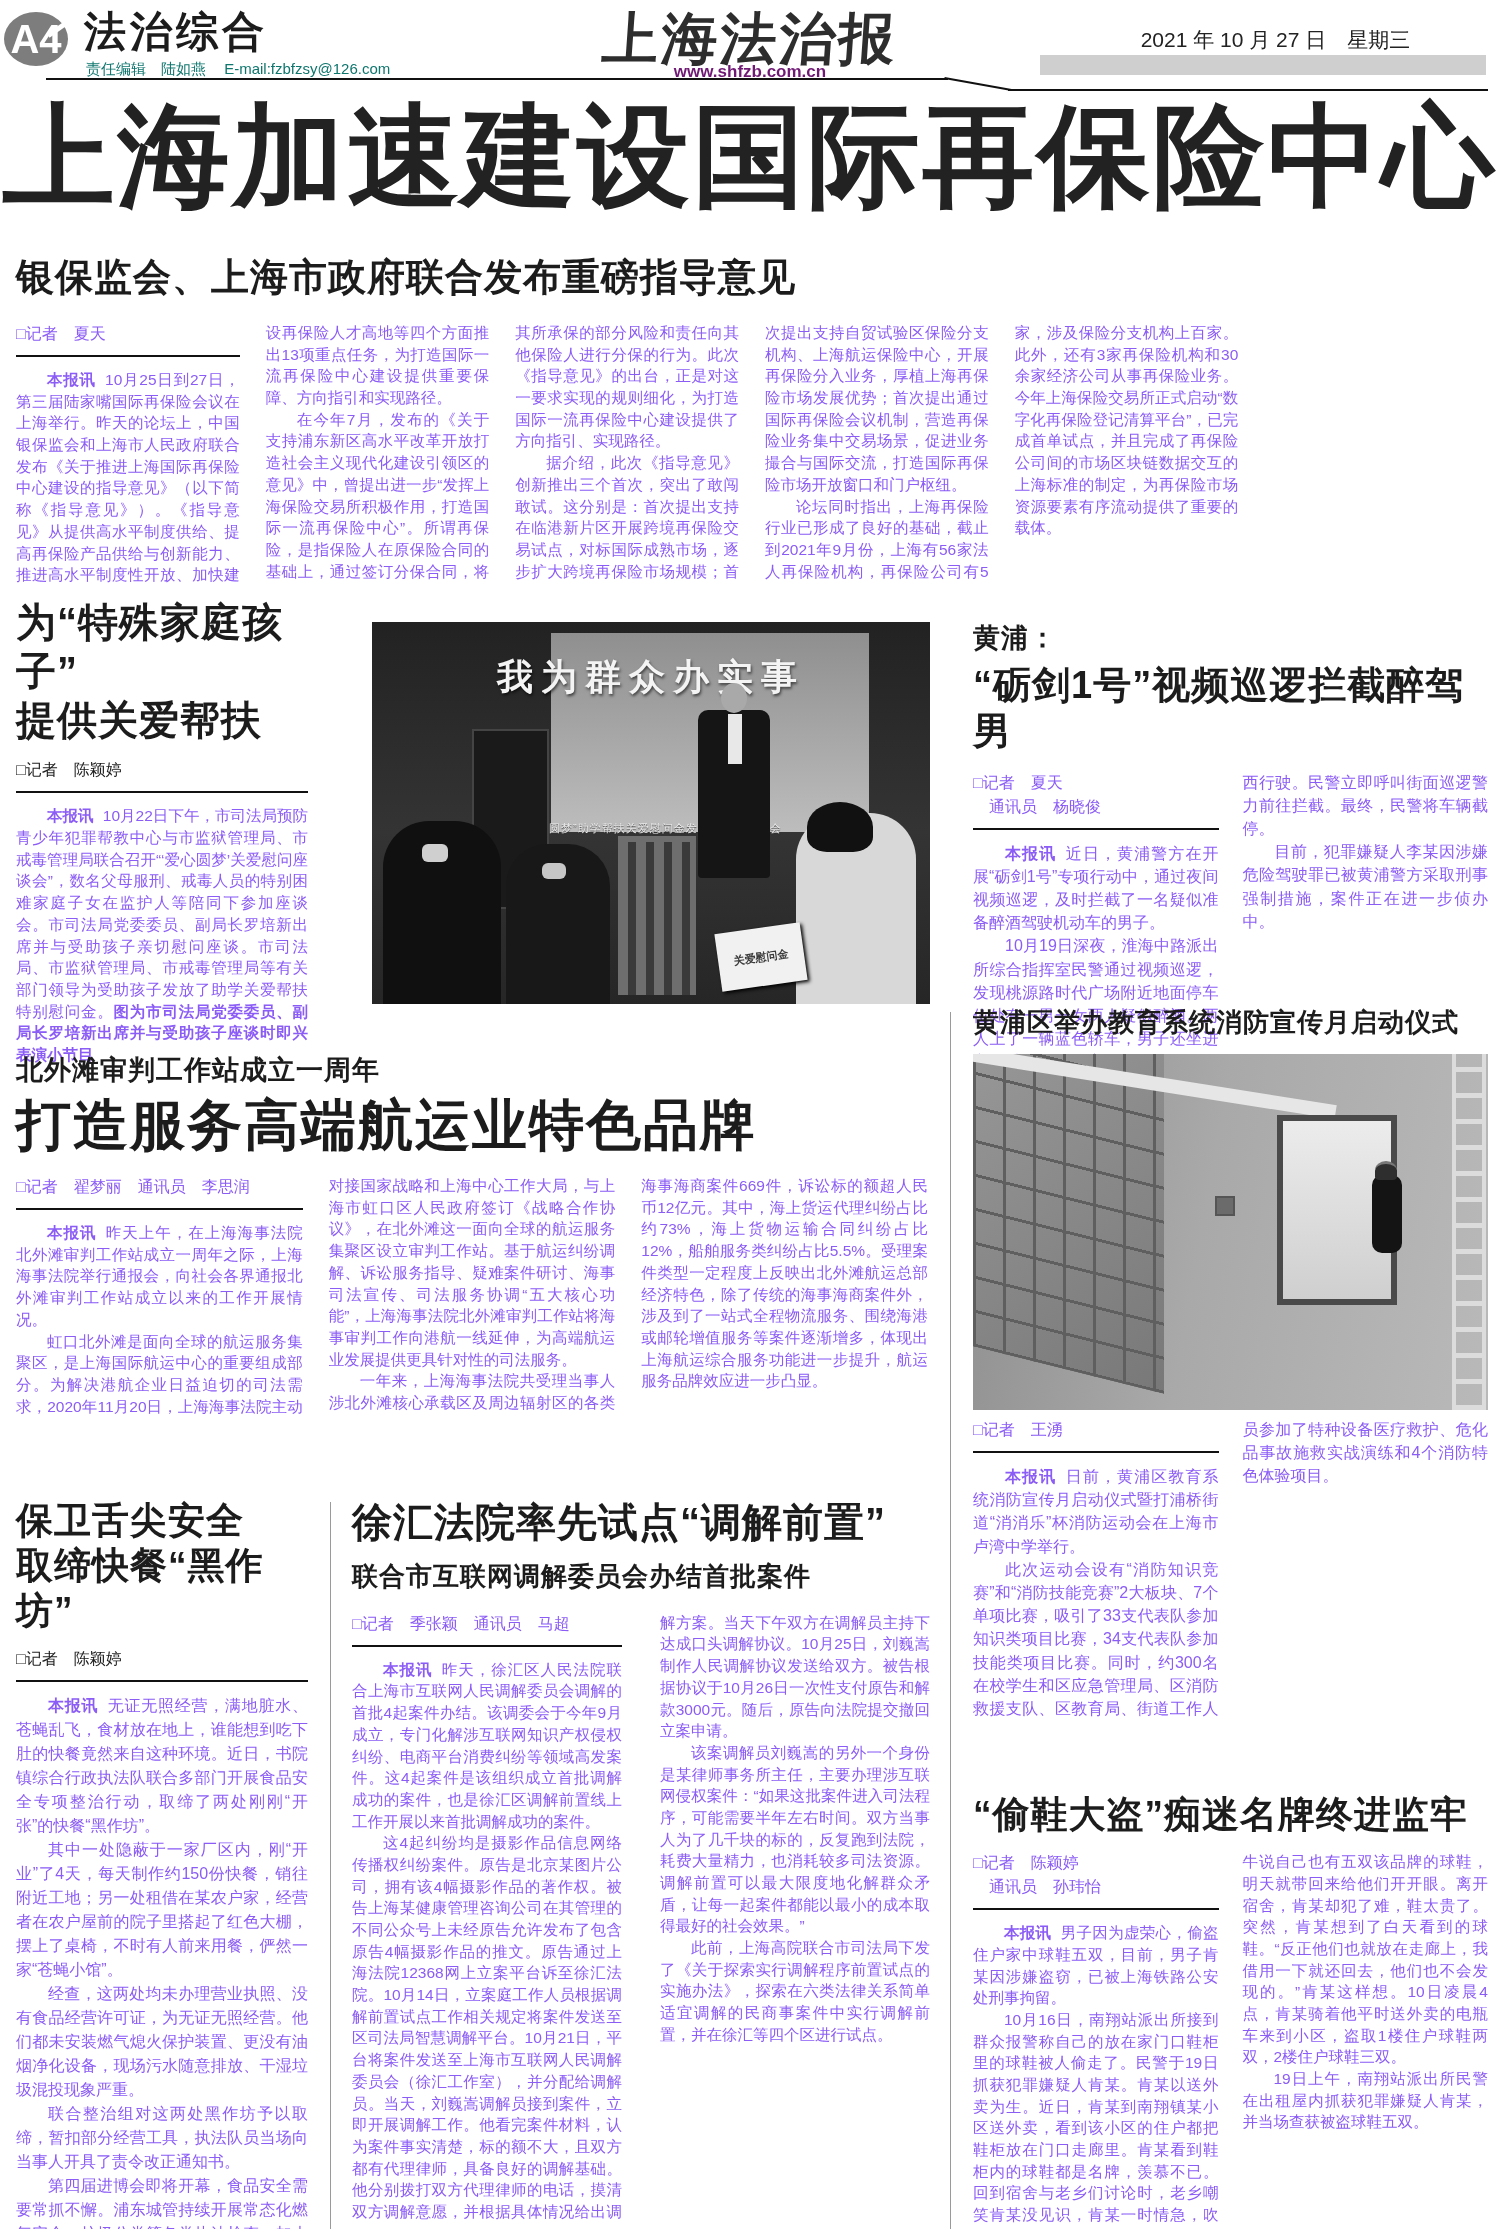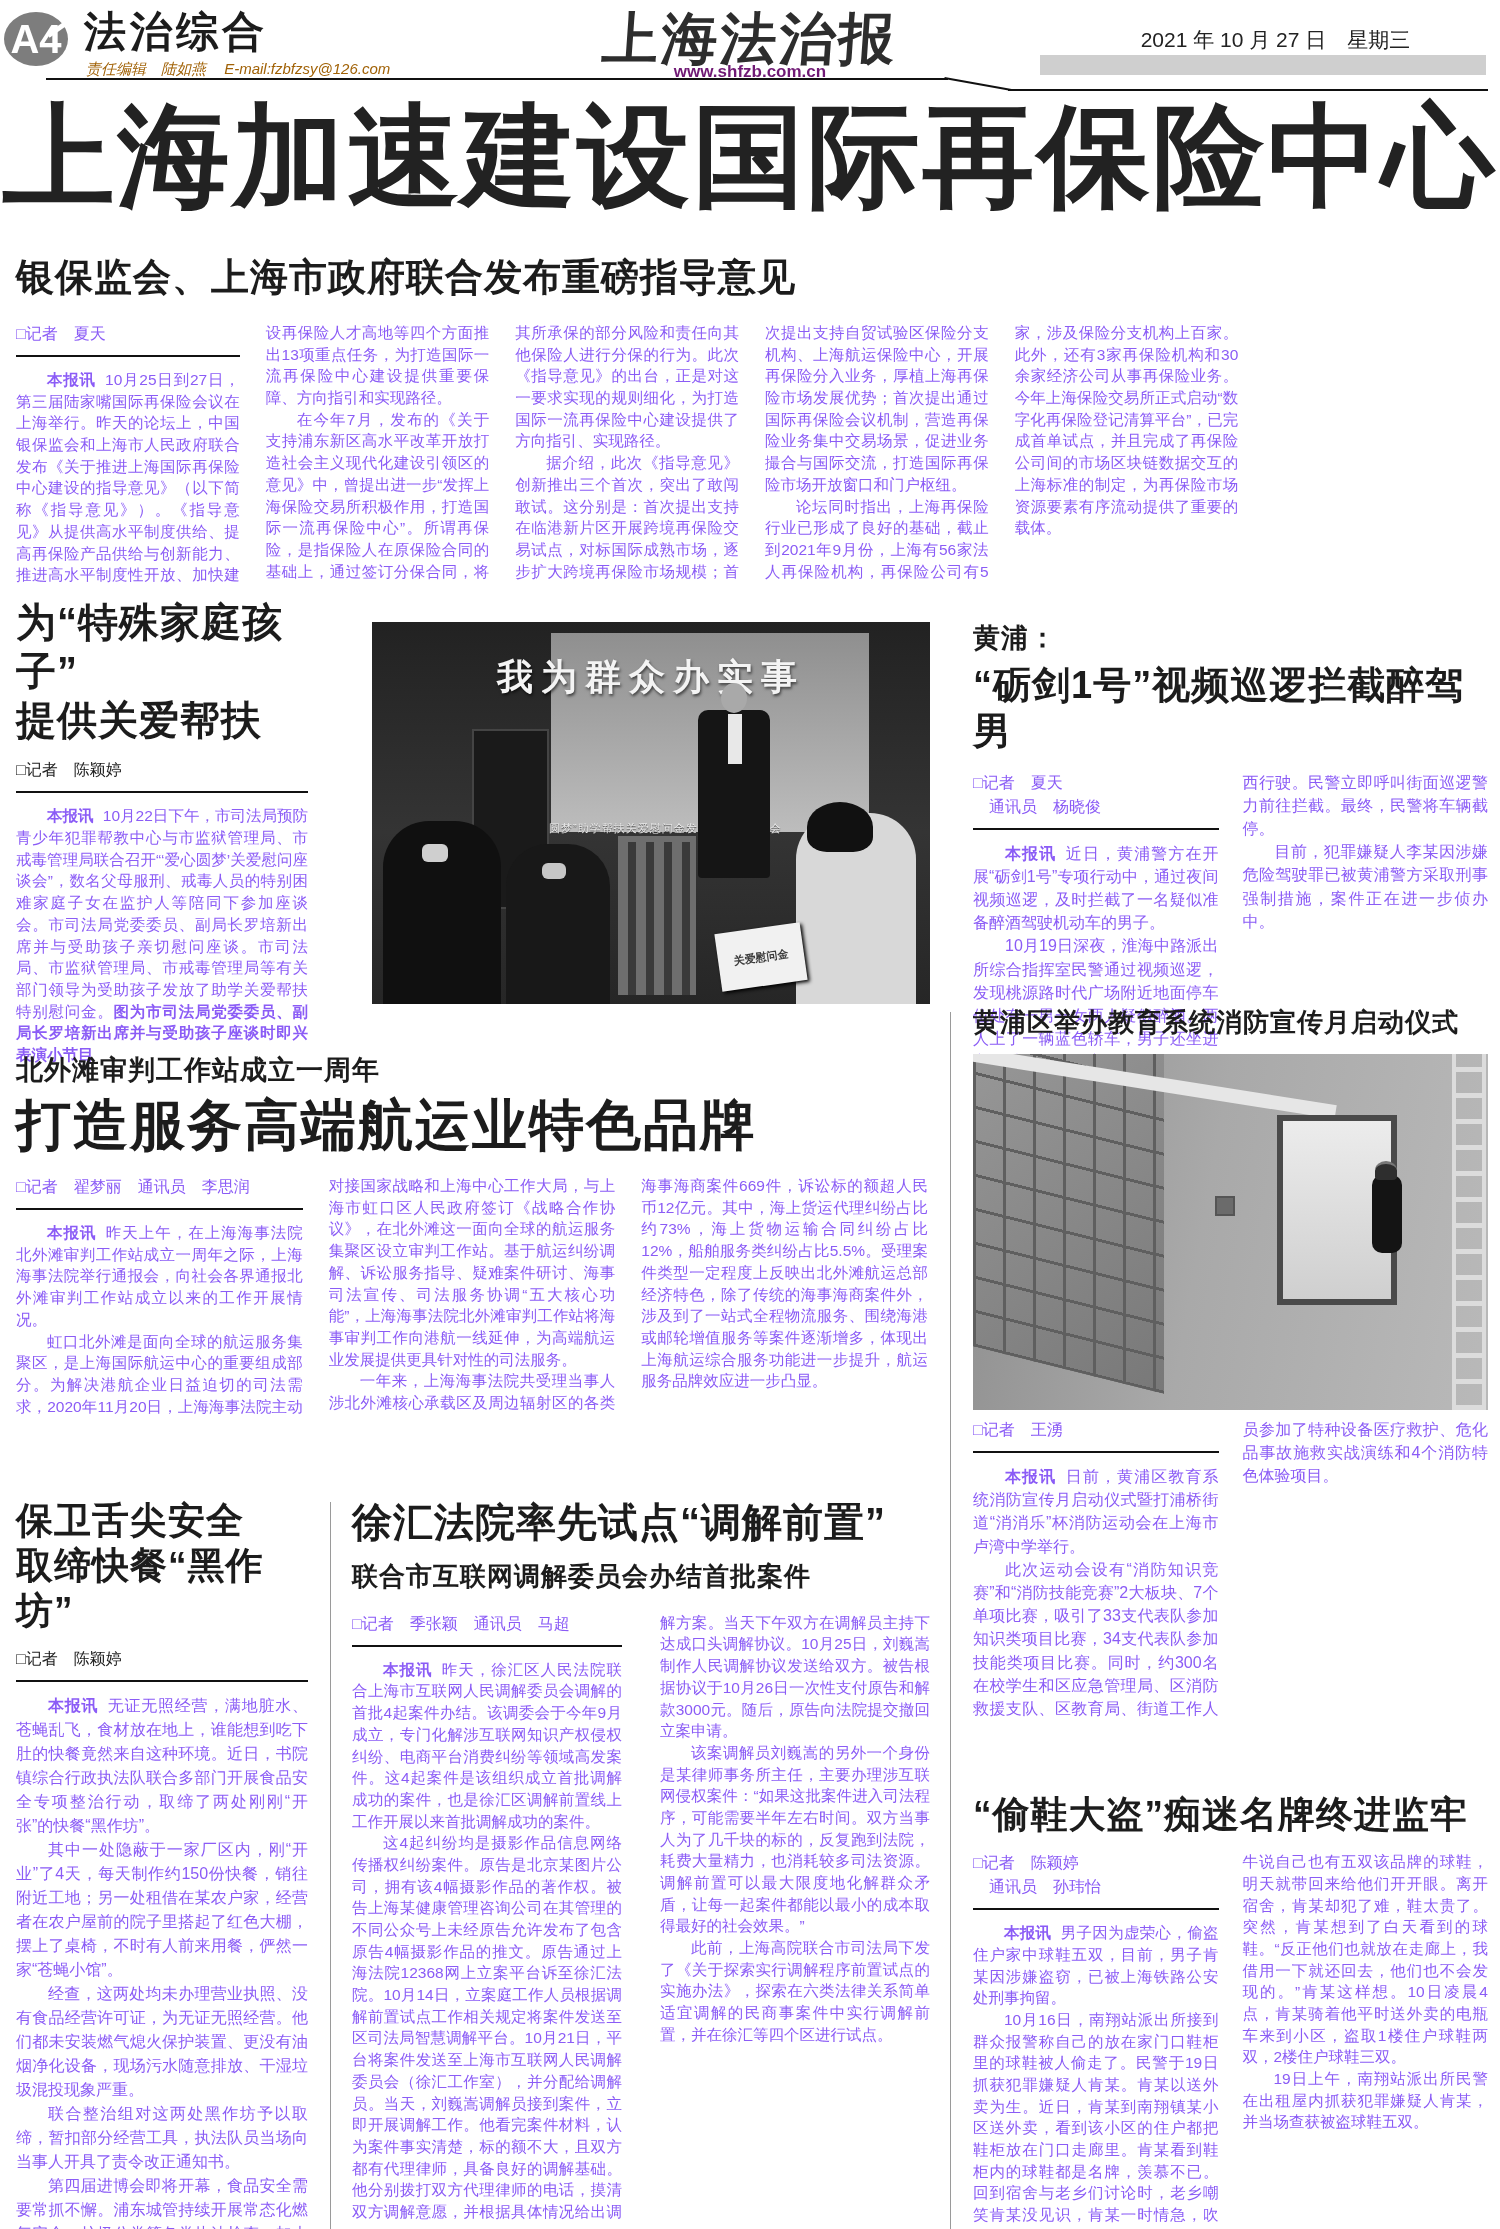--- a/index.html
+++ b/index.html
@@ -3,21 +3,21 @@
 <meta charset="utf-8">
 <style>
   html,body{margin:0;padding:0;background:#e9e9e9;}
   .page{position:relative;width:1500px;height:2229px;background:#fff;margin:0 auto;
         font-family:"Liberation Sans","DejaVu Sans",sans-serif;color:#1c1c1c;overflow:hidden;}
   
   .hdr-badge{position:absolute;left:4px;top:12px;width:64px;height:54px;background:#7d7d7d;
              border-radius:50%;color:#fff;text-align:center;font-weight:900;font-size:40px;line-height:54px;}
   .hdr-badge-slash{position:absolute;left:40px;top:8px;width:46px;height:5px;background:#fff;transform:rotate(-35deg);}
   .hdr-section{position:absolute;left:84px;top:4px;font-size:42px;font-weight:900;letter-spacing:4px;}
-  .hdr-editor{position:absolute;left:86px;top:60px;font-size:15px;color:#a16207;font-style:italic;}
+  .hdr-editor{position:absolute;left:86px;top:60px;font-size:15px;color:#0f766e;}
   .hdr-email{display:inline-block;margin-left:14px;}
   .masthead{position:absolute;left:560px;top:2px;width:380px;text-align:center;font-size:56px;font-weight:900;
             font-family:"DejaVu Serif","Liberation Serif",serif;color:#2d2d2d;letter-spacing:3px;transform:skewX(-4deg);}
   .hdr-site{position:absolute;left:560px;top:62px;width:380px;text-align:center;font-size:17px;font-weight:700;color:#701a75;}
   .hdr-date{position:absolute;left:1063px;top:26px;width:425px;text-align:center;font-size:21px;color:#222;}
   .hdr-graybar{position:absolute;left:1040px;top:55px;width:446px;height:20px;background:#cfcfcf;}
   .hdr-line-l{position:absolute;left:46px;top:78px;width:902px;height:2px;background:#111;}
   .hdr-line-diag{position:absolute;left:944px;top:83px;width:68px;height:2px;background:#111;transform:rotate(10deg);}
   .hdr-line-r{position:absolute;left:1008px;top:89px;width:480px;height:2px;background:#111;}
   

